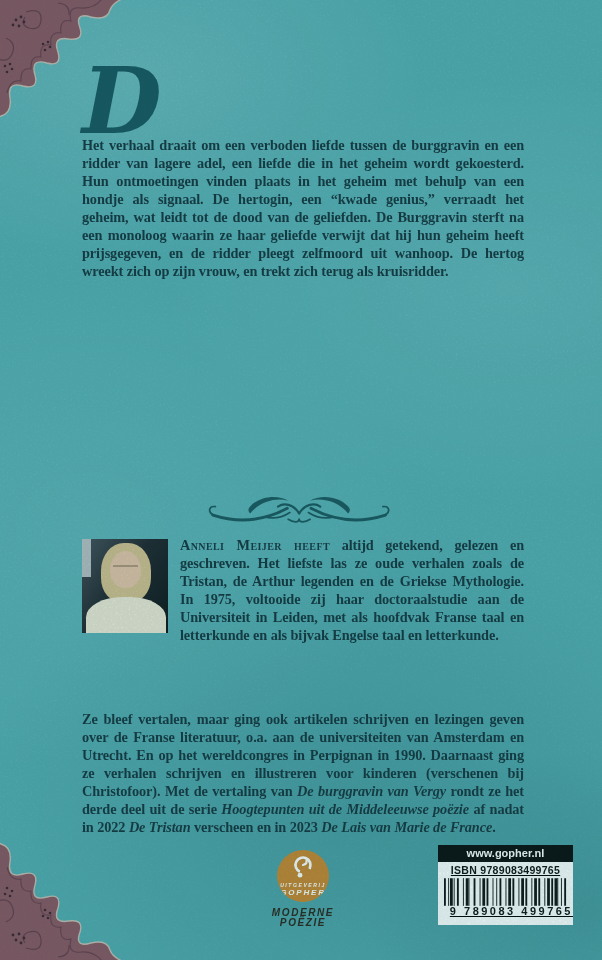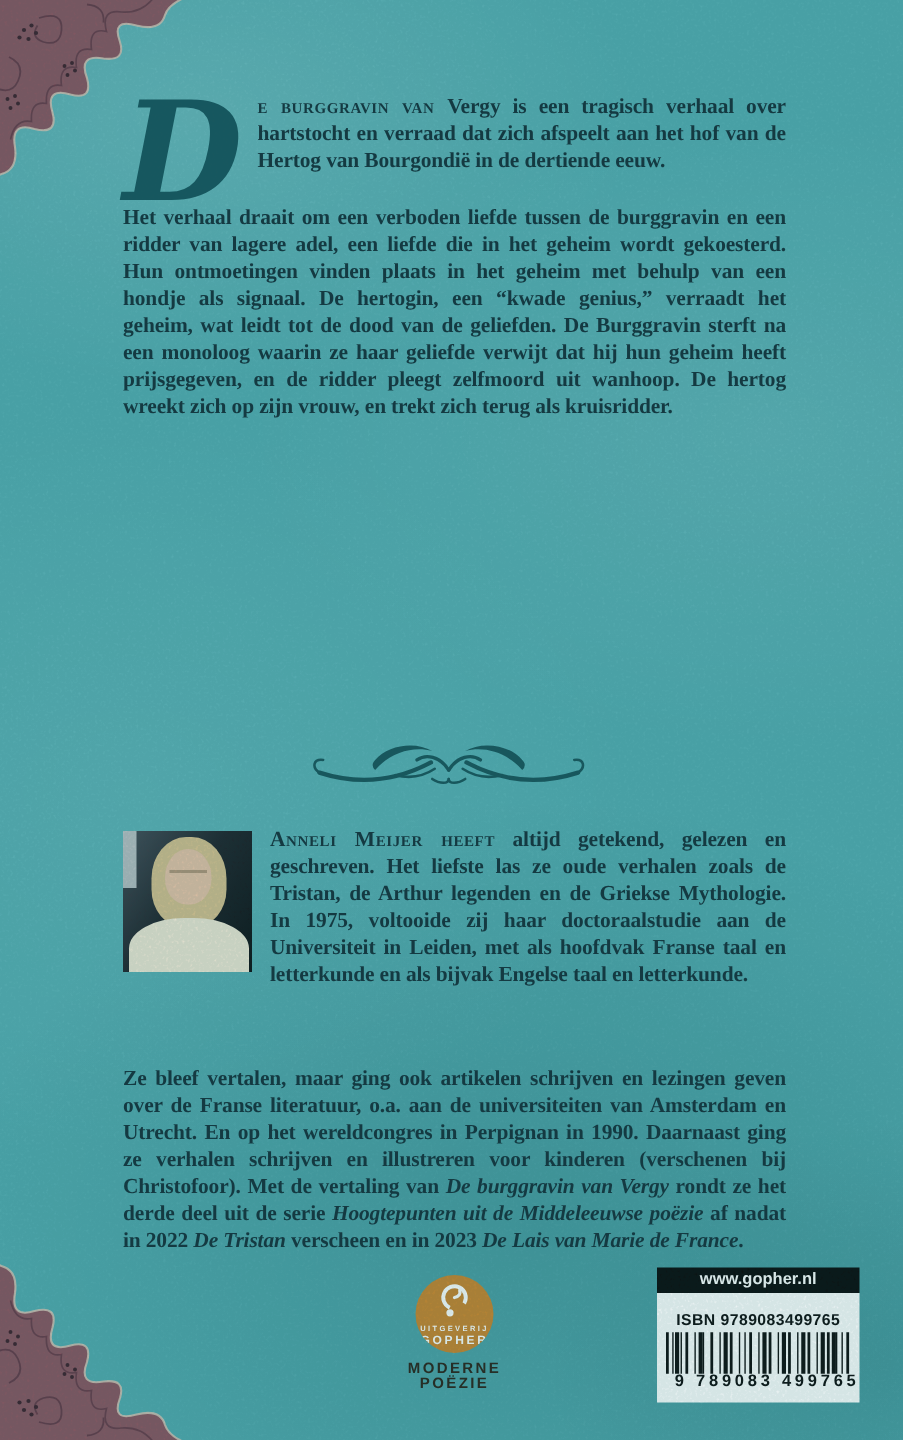--- a/index.html
+++ b/index.html
@@ -20,21 +20,21 @@
   .corner.bl{left:-4px;bottom:-4px;transform:scaleY(-1);}
 
   .para{
     position:absolute;left:82px;width:442px;
     color:#19333c;font-size:14.3px;line-height:18px;
     text-align:justify;font-weight:bold;letter-spacing:-.1px;
   }
   .p1{top:62px;}
   .p2{top:136px;}
   .p3{top:303px;}
-  .author{top:551px;}
+  .author{top:536px;}
   .p5{top:710px;}
   .seg-smallcaps{font-variant:small-caps;letter-spacing:.4px;}
   .seg-italic{font-style:italic;}
   .dropcap{
     float:left;color:#1b565e;
     font-family:"DejaVu Serif",serif;font-weight:bold;font-style:italic;
     font-size:92px;line-height:66px;padding:6px 10px 0 0;
   }
 
   .flourish{position:absolute;left:50%;top:492px;transform:translateX(-51%);}
@@ -43,33 +43,33 @@
     float:left;width:86px;height:94px;margin:3px 12px 3px 0;
     position:relative;overflow:hidden;
     background:linear-gradient(125deg,#4a505a 0%,#23262c 45%,#101215 100%);
   }
   .ph-window{position:absolute;left:0;top:0;width:9px;height:38px;background:#cfd4d6;opacity:.85;}
   .ph-hair{position:absolute;left:19px;top:4px;width:50px;height:60px;background:#d6bf8e;border-radius:46% 46% 42% 42%;}
   .ph-face{position:absolute;left:28px;top:12px;width:31px;height:37px;background:#e7c2a6;border-radius:50% 50% 46% 46%;}
   .ph-glasses{position:absolute;left:31px;top:26px;width:25px;height:4px;border-top:2px solid #9c8267;opacity:.7;}
   .ph-sweater{position:absolute;left:4px;bottom:-8px;width:80px;height:44px;background:#efe7d4;border-radius:46% 46% 0 0;}
 
-  .logo{position:absolute;left:262px;top:850px;width:82px;text-align:center;font-family:"Liberation Sans",sans-serif;}
+  .logo{position:absolute;left:262px;top:850px;width:82px;text-align:center;font-family:"Liberation Sans",sans-serif;font-style:italic;}
   .logo-circle{
     width:52px;height:52px;margin:0 auto;border-radius:50%;
     background:#c9862f;color:#fff;overflow:hidden;
   }
   .logo-g{margin-top:4px;height:24px;}
   .logo-imprint{font-size:5px;letter-spacing:1.6px;line-height:6px;font-weight:bold;}
   .logo-name{font-size:8px;letter-spacing:1.8px;line-height:10px;font-weight:bold;}
   .tagline{margin-top:6px;color:#2e261c;font-size:10px;font-weight:bold;letter-spacing:1.6px;line-height:10px;}
 
   .barcode{position:absolute;left:438px;top:845px;width:135px;font-family:"Liberation Sans",sans-serif;border-radius:31px;}
   .barcode-web{background:#0d0d0d;color:#fff;height:17px;line-height:17px;text-align:center;font-size:11px;font-weight:bold;}
-  .barcode-box{background:#fff;height:61px;text-align:center;padding-top:12px;}
+  .barcode-box{background:#fff;height:61px;text-align:center;padding-top:2px;text-decoration:underline;}
   .barcode-isbn{font-size:10.5px;font-weight:bold;color:#101010;letter-spacing:.3px;line-height:13px;}
   .bars{display:block;margin:1px auto 0;}
   .barcode-digits{font-size:11px;font-weight:bold;color:#101010;letter-spacing:2.5px;line-height:12px;margin-top:-1px;text-align:right;}
 </style>
 </head>
 <body>
 
 <div class="cover">
 
   <svg class="corner tl" viewBox="0 0 160 160">
@@ -114,21 +114,21 @@
         <circle cx="54" cy="51" r="1.3"></circle>
         <circle cx="49" cy="54" r="1.3"></circle>
       <circle cx="9" cy="70" r="1.3"></circle>
         <circle cx="14" cy="68" r="1.3"></circle>
         <circle cx="16" cy="73" r="1.3"></circle>
         <circle cx="11" cy="76" r="1.3"></circle>
     </g>
   </svg>
 
   <div class="para p1">
-    <span class="dropcap">D</span><span><span class="seg-smallcaps">e burggravin van </span><span>Vergy is een tragisch verhaal over hartstocht en verraad dat zich afspeelt aan het hof van de Hertog van Bourgondië in de dertiende eeuw.</span></span>
+    <span class="dropcap">D</span>
   </div>
   <div class="para p2">Het verhaal draait om een verboden liefde tussen de burggravin en een ridder van lagere adel, een liefde die in het geheim wordt gekoesterd. Hun ontmoetingen vinden plaats in het geheim met behulp van een hondje als signaal. De hertogin, een “kwade genius,” verraadt het geheim, wat leidt tot de dood van de geliefden. De Burggravin sterft na een monoloog waarin ze haar geliefde verwijt dat hij hun geheim heeft prijsgegeven, en de ridder pleegt zelfmoord uit wanhoop. De hertog wreekt zich op zijn vrouw, en trekt zich terug als kruisridder.</div>
 
   <svg class="flourish" width="186" height="36" viewBox="0 0 220 40">
     <g id="fl" fill="none" stroke="#1d565c" stroke-linecap="round">
       <path stroke-width="3.4" d="M8 26 C36 35 66 34 96 18"></path>
       <path stroke-width="2" d="M8 26 C2 22 3 15 11 16"></path>
       <path fill="#1d565c" stroke="none" d="M52 24 C64 10 82 5 97 9 C84 1 62 4 52 16 Q48 20 52 24 Z"></path>
       <path stroke-width="2" d="M68 28 C80 31 90 29 99 23"></path>
       <path stroke-width="2.6" d="M110 24 C103 13 92 11 85 16"></path>

